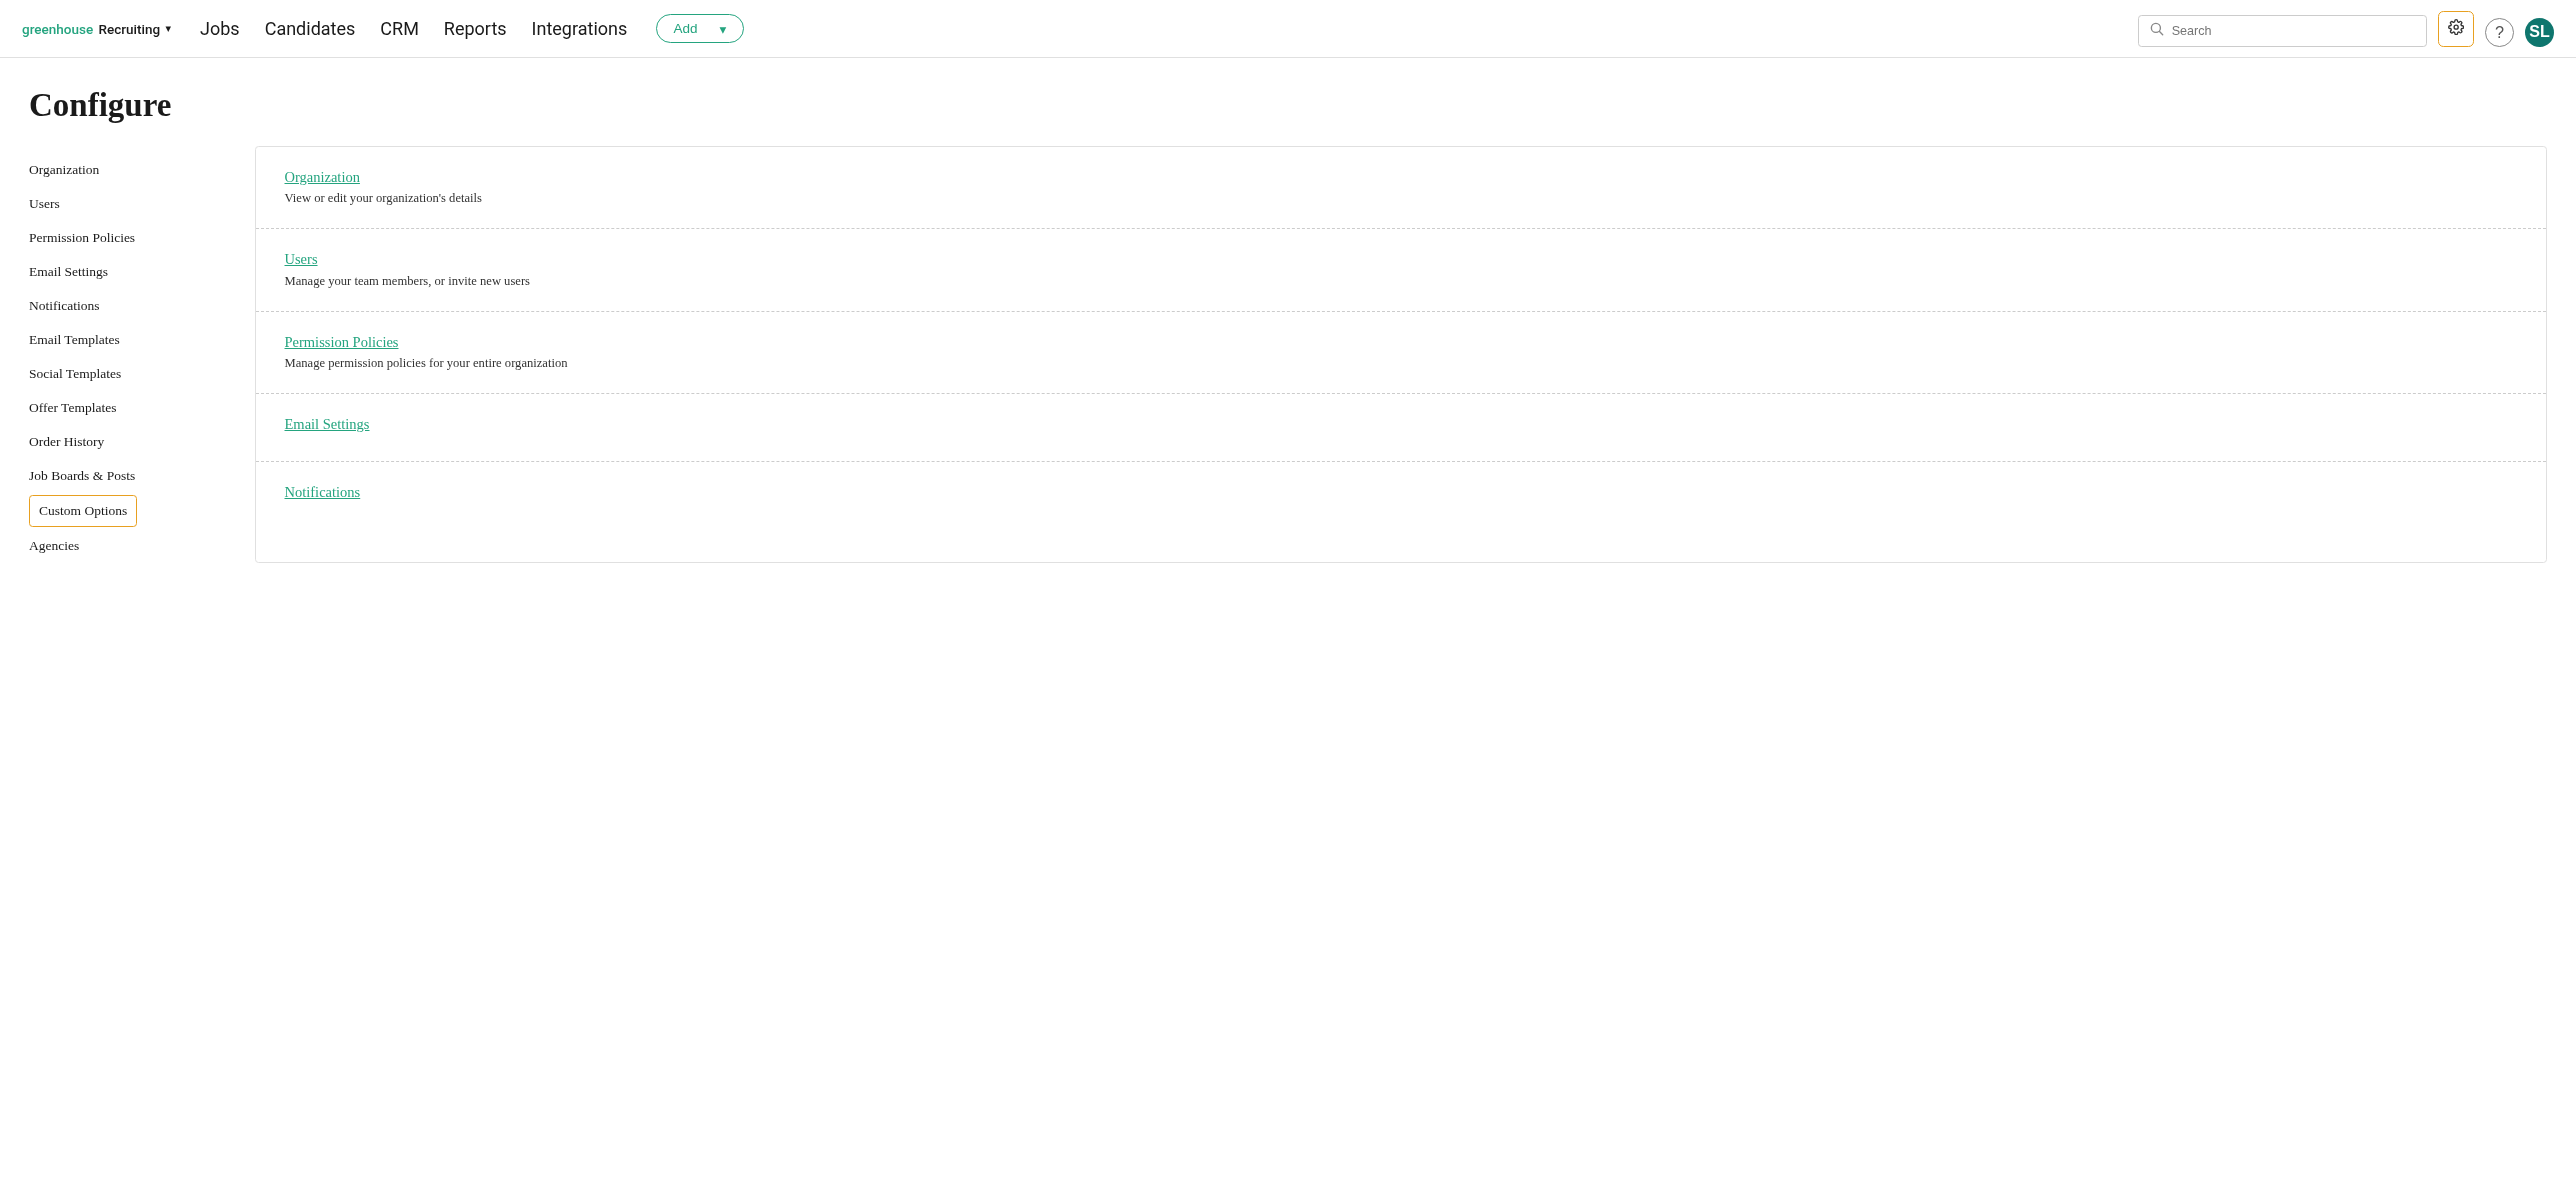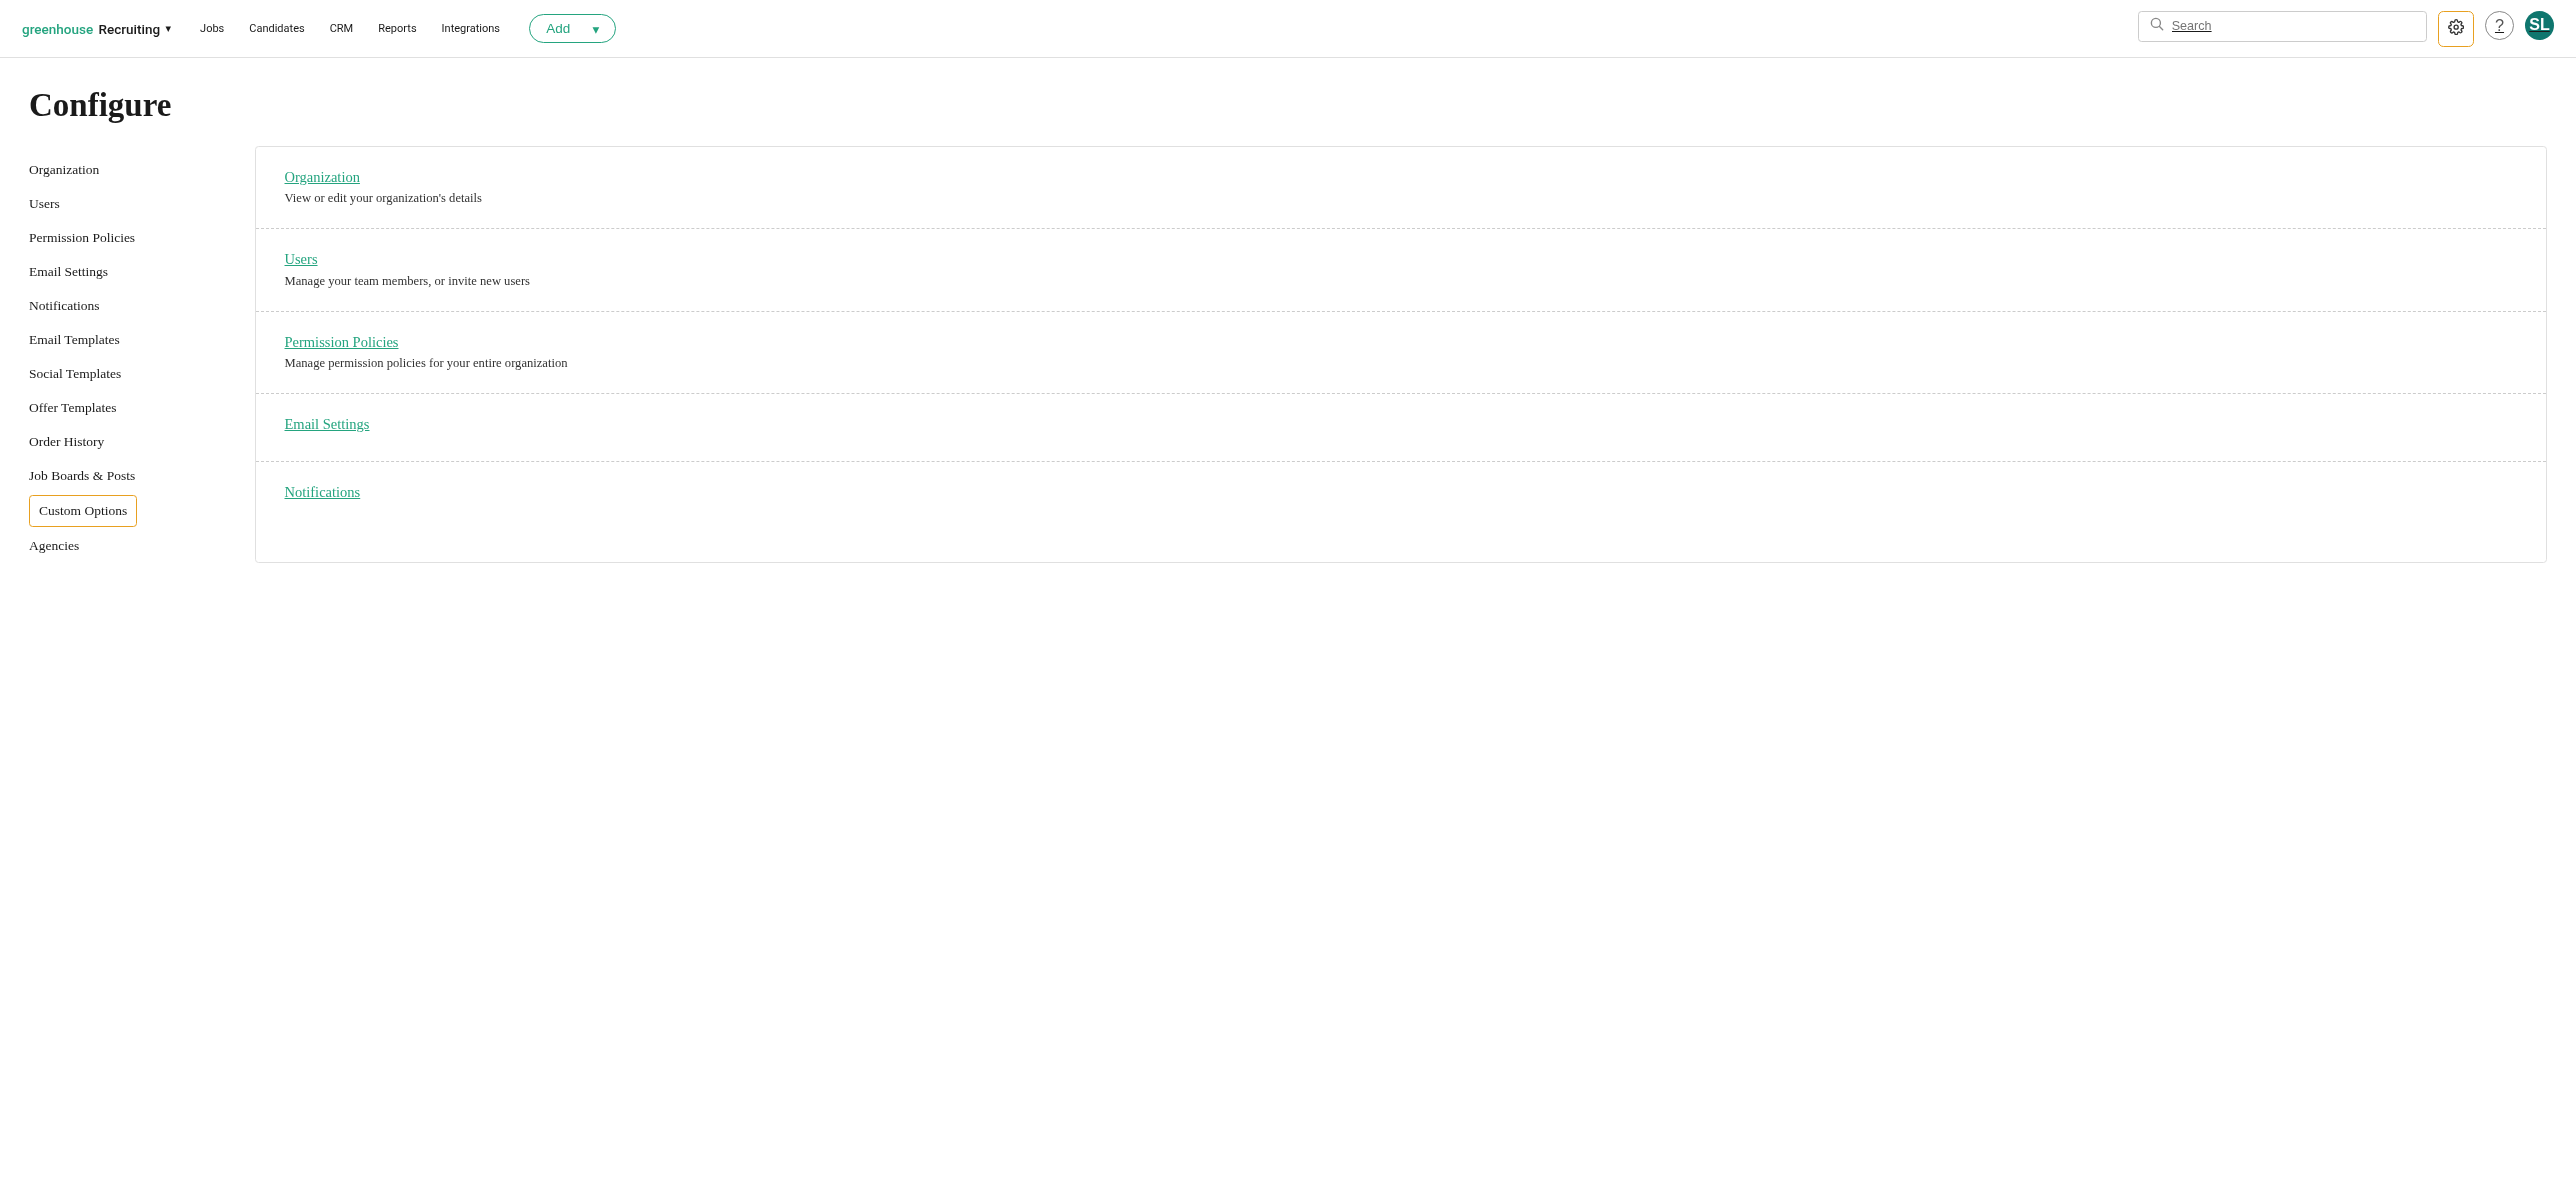--- a/index.html
+++ b/index.html
@@ -36,42 +36,41 @@
       font-size: 11px;
     }
     .nav-links {
       display: flex;
       gap: 25px;
       align-items: center;
     }
     .nav-link {
       color: #1a1a1a;
       text-decoration: none;
-      font-size: 11px;
+      font-size: 18px;
       font-weight: 400;
       cursor: pointer;
     }
     .add-button {
       border: 1.8px solid #24a47f;
       color: #24a47f;
       background: transparent;
       padding: 5.4px 16.3px;
       border-radius: 18px;
       font-size: 13.5px;
       cursor: pointer;
       display: flex;
       align-items: center;
       gap: 22px;
     }
     .nav-right {
       margin-left: auto;
       display: flex;
-      align-items: flex-start;
+      align-items: flex-end;
       gap: 11px;
-      text-decoration: underline;
     }
     .search-box {
       display: flex;
       align-items: center;
       border: 0.9px solid #ccc;
       border-radius: 3.6px;
       padding: 5.4px 11px;
       gap: 7.2px;
       width: 289px;
     }

